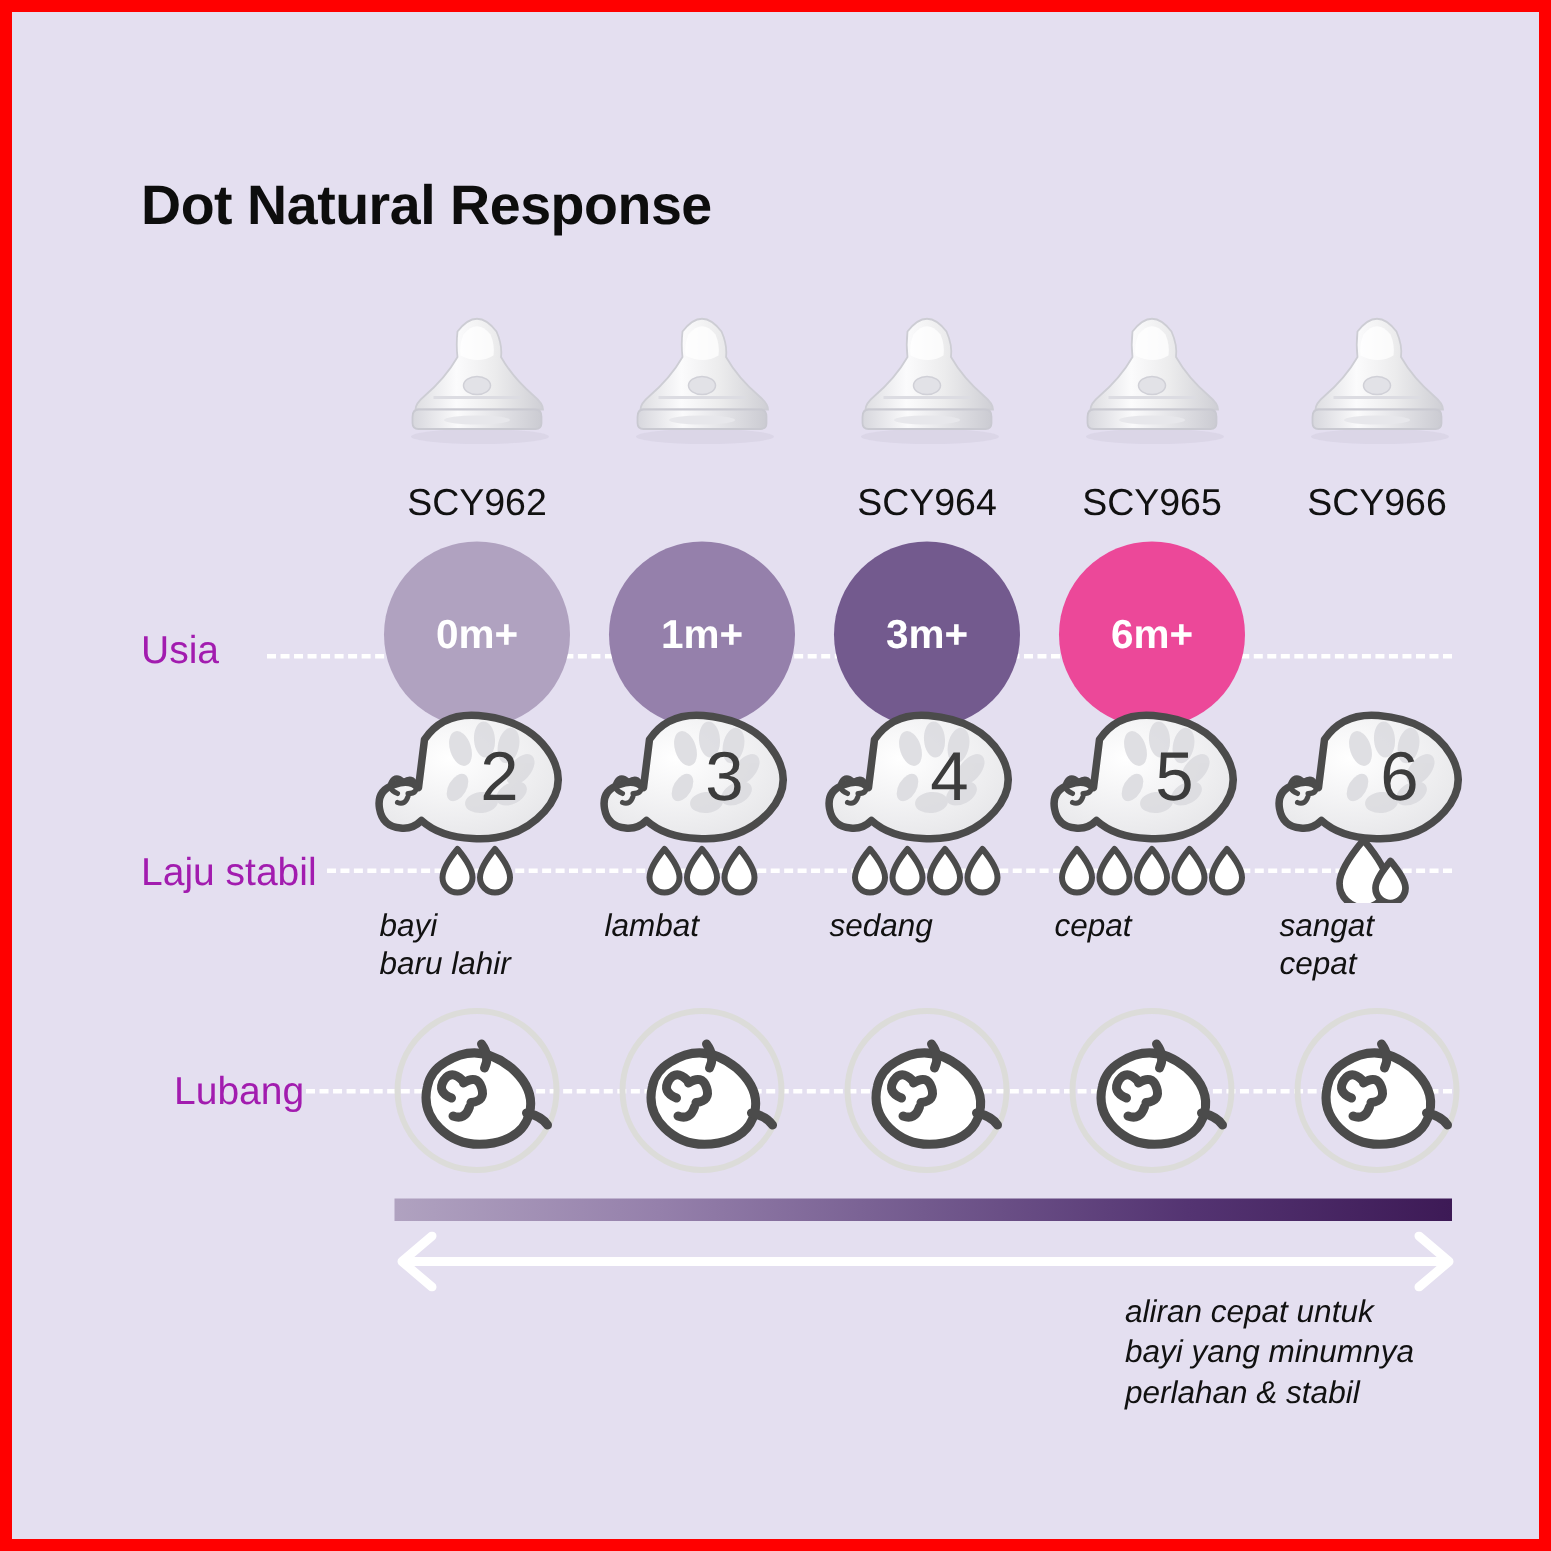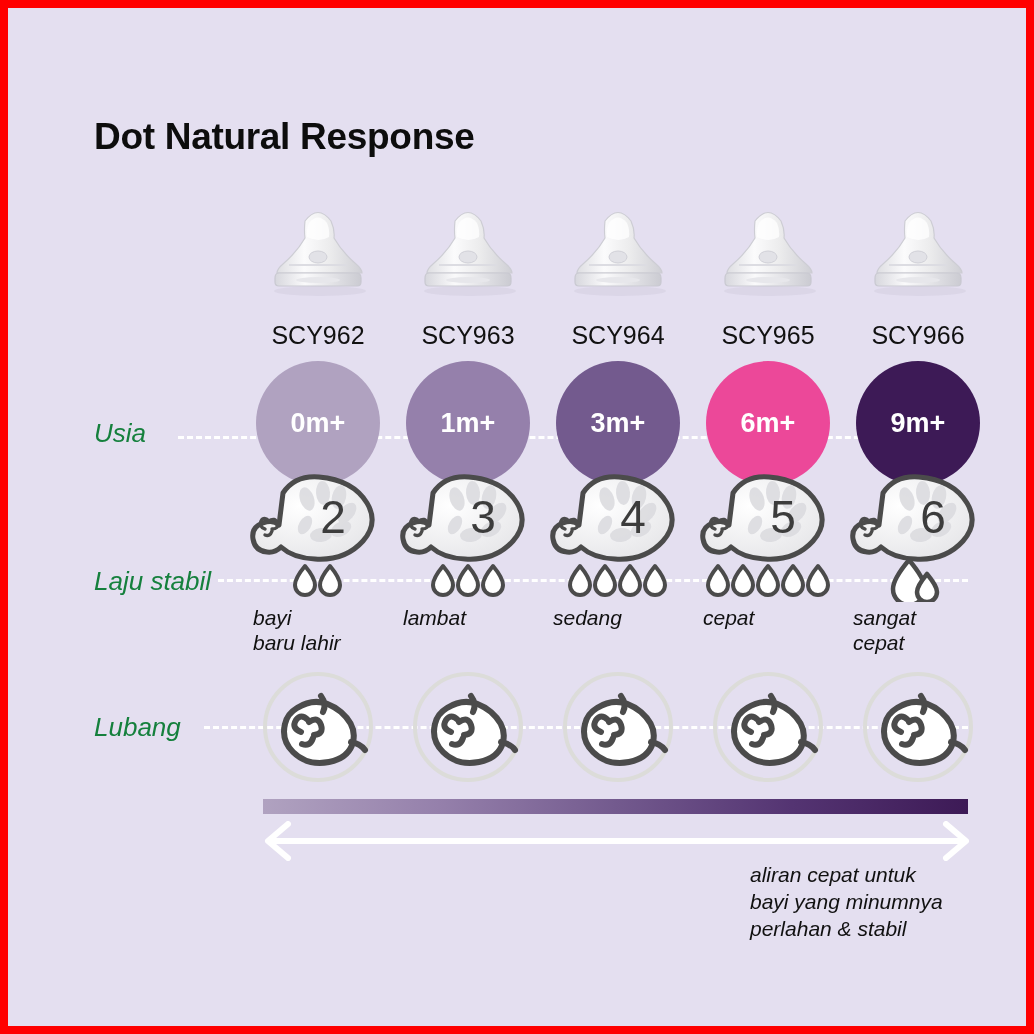--- a/index.html
+++ b/index.html
@@ -37,21 +37,21 @@
     display:flex;align-items:center;justify-content:center;gap:1px;
   }
   .flowlabel{
     position:absolute;top:597px;left:0;width:150px;
     font-size:21px;font-style:italic;color:#111;
     line-height:25px;padding-left:10px;box-sizing:border-box;
   }
   .hole{position:absolute;top:662px;left:18px;width:114px;height:114px;}
   .rowlabel{
     position:absolute;left:86px;
-    font-size:26px;color:#15803d;white-space:nowrap;font-style:italic;
+    font-size:26px;color:#a21caf;white-space:nowrap;
   }
   .dashline{
     position:absolute;height:0;
     border-top:3px dashed #ffffff;
   }
   .gradbar{
     position:absolute;left:255px;top:791px;width:705px;height:15px;
     background:linear-gradient(to right,#b0a2c0,#9580ab,#735a8e,#543472,#3d1a56);
   }
   .arrowrow{position:absolute;left:248px;top:813px;width:722px;height:40px;}
@@ -68,21 +68,21 @@
 <div class="frame">
 
   <div class="title">Dot Natural Response</div>
 
   <div class="dashline" style="left:170px;top:428px;width:790px;"></div>
   <div class="dashline" style="left:210px;top:571px;width:750px;"></div>
   <div class="dashline" style="left:196px;top:718px;width:764px;"></div>
 
   <div class="rowlabel" style="top:410px;">Usia</div>
   <div class="rowlabel" style="top:558px;">Laju stabil</div>
-  <div class="rowlabel" style="top:704px;">Lubang</div>
+  <div class="rowlabel" style="top:704px;margin-left:22px;">Lubang</div>
 
   <div id="columns-host">
       <div class="col" style="left: 235px;">
         <div class="teat-wrap"><svg width="150" height="95" viewBox="0 0 150 95">
     <defs>
       <linearGradient id="tg" x1="0" y1="0" x2="1" y2="0">
         <stop offset="0" stop-color="#dedee2"></stop>
                 <stop offset=".32" stop-color="#fbfbfc"></stop>
         <stop offset=".62" stop-color="#ececed"></stop>
                 <stop offset="1" stop-color="#cfcfd5"></stop>
@@ -169,21 +169,20 @@
       </linearGradient>
     </defs>
     <ellipse cx="77" cy="90" rx="46" ry="5" fill="#d3cde0" opacity=".55"></ellipse>
     <path d="M62 20 q13 -17 26 0 q4 9 3 17 q8 14 22 26 q6 5 6 9 H34 q0 -4 6 -9 q14 -12 22 -26 q-1 -8 0 -17 Z" fill="url(#tg)" stroke="#cdcdd4" stroke-width="1.2"></path>
     <path d="M66 22 q9 -11 18 0 q3 7 2 14 q-10 6 -22 0 q-1 -7 2 -14 Z" fill="#ffffff" opacity=".75"></path>
     <ellipse cx="75" cy="56" rx="9" ry="6" fill="#e2e2e7" stroke="#d0d0d7" stroke-width="1"></ellipse>
     <path d="M36 72 h78 q4 0 4 5 v4 q0 4 -4 4 H36 q-4 0 -4 -4 v-4 q0 -5 4 -5 Z" fill="url(#tb)" stroke="#c9c9d1" stroke-width="1.2"></path>
     <path d="M46 64 h58" stroke="#dcdce2" stroke-width="2" fill="none"></path>
     <ellipse cx="75" cy="79" rx="22" ry="3" fill="#e7e7eb"></ellipse>
   </svg></div>
-        <div class="code">SCY963</div>
         <div class="age-circle" style="background: rgb(149, 128, 171);">1m+</div>
         <div class="nipnum"><svg width="138" height="100" viewBox="0 0 138 100">
     <defs>
       <radialGradient id="ng3" cx=".4" cy=".35" r=".8">
         <stop offset="0" stop-color="#ffffff"></stop>
                 <stop offset="1" stop-color="#e3e3e6"></stop>
       </radialGradient>
     </defs>
     <path d="M34 30 q12 -18 36 -16 q34 3 48 26 q12 20 -4 38 q-18 20 -48 18 q-22 -1 -34 -12 q-6 6 -14 5 q-12 -1 -14 -13 q-2 -12 10 -16 q10 -4 16 2 q2 -16 4 -32 Z" fill="url(#ng3)" stroke="#4b4b4b" stroke-width="5" stroke-linejoin="round"></path>
     <g fill="#dcdce0" opacity=".9">
@@ -410,21 +409,20 @@
     </defs>
     <ellipse cx="77" cy="90" rx="46" ry="5" fill="#d3cde0" opacity=".55"></ellipse>
     <path d="M62 20 q13 -17 26 0 q4 9 3 17 q8 14 22 26 q6 5 6 9 H34 q0 -4 6 -9 q14 -12 22 -26 q-1 -8 0 -17 Z" fill="url(#tg)" stroke="#cdcdd4" stroke-width="1.2"></path>
     <path d="M66 22 q9 -11 18 0 q3 7 2 14 q-10 6 -22 0 q-1 -7 2 -14 Z" fill="#ffffff" opacity=".75"></path>
     <ellipse cx="75" cy="56" rx="9" ry="6" fill="#e2e2e7" stroke="#d0d0d7" stroke-width="1"></ellipse>
     <path d="M36 72 h78 q4 0 4 5 v4 q0 4 -4 4 H36 q-4 0 -4 -4 v-4 q0 -5 4 -5 Z" fill="url(#tb)" stroke="#c9c9d1" stroke-width="1.2"></path>
     <path d="M46 64 h58" stroke="#dcdce2" stroke-width="2" fill="none"></path>
     <ellipse cx="75" cy="79" rx="22" ry="3" fill="#e7e7eb"></ellipse>
   </svg></div>
         <div class="code">SCY966</div>
-        <div class="age-circle" style="background: rgb(61, 26, 86);">9m+</div>
         <div class="nipnum"><svg width="138" height="100" viewBox="0 0 138 100">
     <defs>
       <radialGradient id="ng6" cx=".4" cy=".35" r=".8">
         <stop offset="0" stop-color="#ffffff"></stop>
                 <stop offset="1" stop-color="#e3e3e6"></stop>
       </radialGradient>
     </defs>
     <path d="M34 30 q12 -18 36 -16 q34 3 48 26 q12 20 -4 38 q-18 20 -48 18 q-22 -1 -34 -12 q-6 6 -14 5 q-12 -1 -14 -13 q-2 -12 10 -16 q10 -4 16 2 q2 -16 4 -32 Z" fill="url(#ng6)" stroke="#4b4b4b" stroke-width="5" stroke-linejoin="round"></path>
     <g fill="#dcdce0" opacity=".9">
       <ellipse cx="58" cy="36" rx="7" ry="12" transform="rotate(-18 58 36)"></ellipse>

